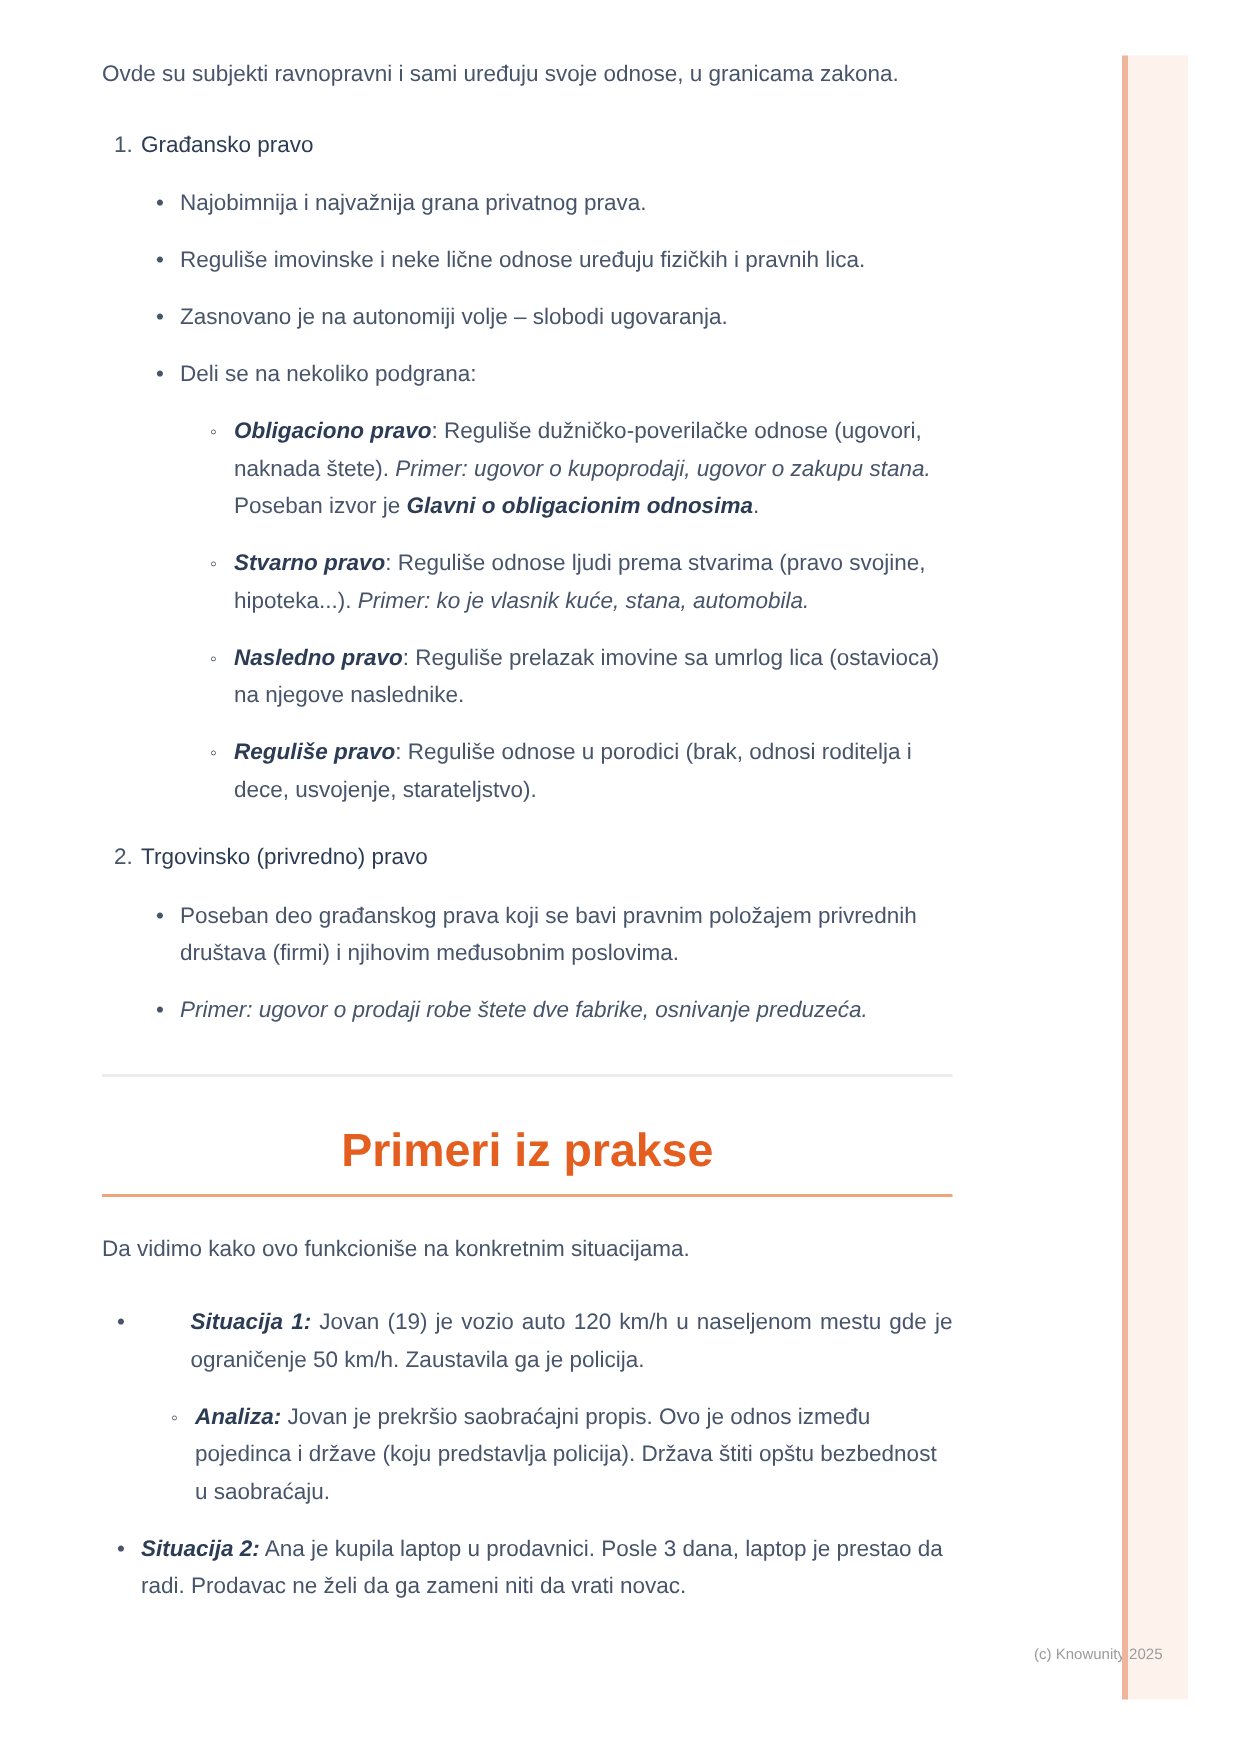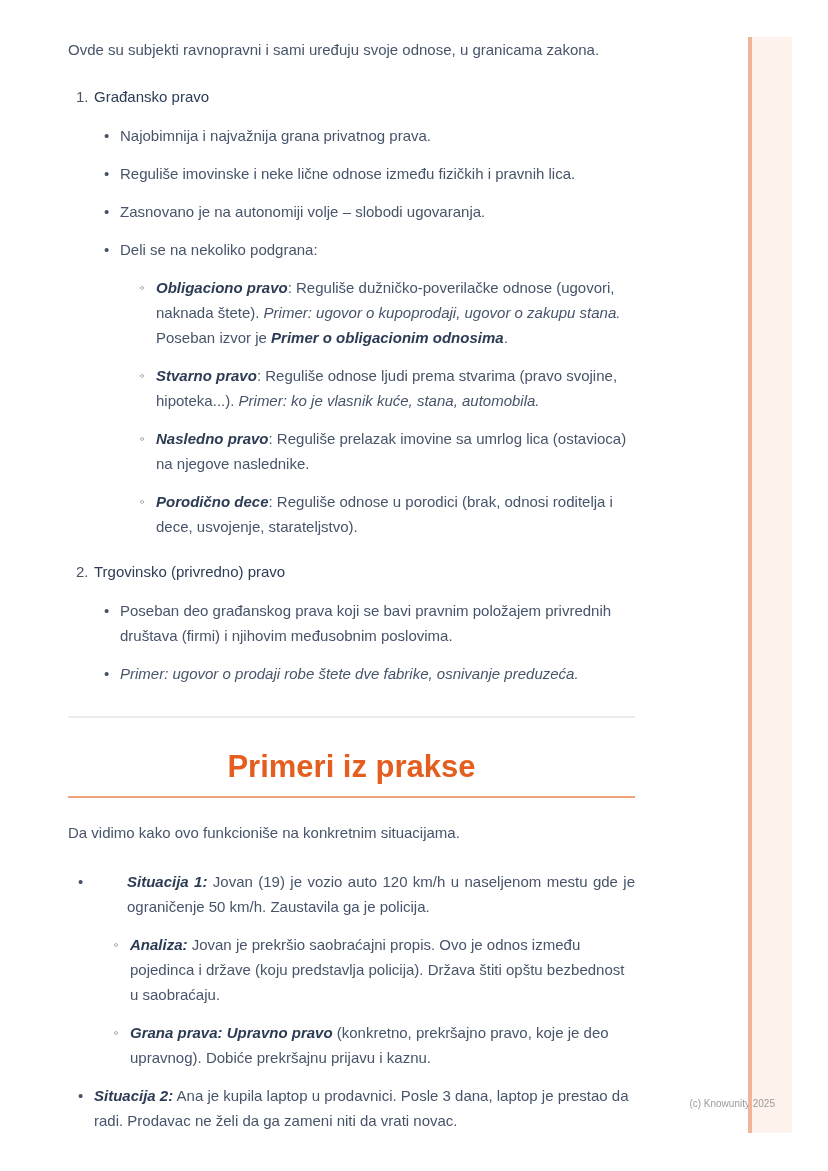--- a/index.html
+++ b/index.html
@@ -57,39 +57,39 @@
 
 <div class="content">
   <p class="intro">Ovde su subjekti ravnopravni i sami uređuju svoje odnose, u granicama zakona.</p>
 
   <ol class="law" id="law-list">
       <li><span class="num">1.</span><span class="title">Građansko pravo</span><ul class="ul1">
           <li>
             <div class="li-text"><span class="">Najobimnija i najvažnija grana privatnog prava.</span></div>
           </li>
           <li>
-            <div class="li-text"><span class="">Reguliše imovinske i neke lične odnose između fizičkih i pravnih lica.</span></div>
+            <div class="li-text"><span class="">Reguliše imovinske i neke lične odnose uređuju fizičkih i pravnih lica.</span></div>
           </li>
           <li>
             <div class="li-text"><span class="">Zasnovano je na autonomiji volje – slobodi ugovaranja.</span></div>
           </li>
           <li>
             <div class="li-text"><span class="">Deli se na nekoliko podgrana:</span></div>
             <ul class="ul2">
               <li>
-                <div class="li-text"><span class="b ">Obligaciono pravo</span><span class="">: Reguliše dužničko-poverilačke odnose (ugovori, naknada štete). </span><span class="i">Primer: ugovor o kupoprodaji, ugovor o zakupu stana.</span><span class=""> Poseban izvor je </span><span class="b ">Primer o obligacionim odnosima</span><span class="">.</span></div>
+                <div class="li-text"><span class="b ">Obligaciono pravo</span><span class="">: Reguliše dužničko-poverilačke odnose (ugovori, naknada štete). </span><span class="i">Primer: ugovor o kupoprodaji, ugovor o zakupu stana.</span><span class=""> Poseban izvor je </span><span class="b ">Glavni o obligacionim odnosima</span><span class="">.</span></div>
               </li>
               <li>
                 <div class="li-text"><span class="b ">Stvarno pravo</span><span class="">: Reguliše odnose ljudi prema stvarima (pravo svojine, hipoteka...). </span><span class="i">Primer: ko je vlasnik kuće, stana, automobila.</span></div>
               </li>
               <li>
                 <div class="li-text"><span class="b ">Nasledno pravo</span><span class="">: Reguliše prelazak imovine sa umrlog lica (ostavioca) na njegove naslednike.</span></div>
               </li>
               <li>
-                <div class="li-text"><span class="b ">Porodično dece</span><span class="">: Reguliše odnose u porodici (brak, odnosi roditelja i dece, usvojenje, starateljstvo).</span></div>
+                <div class="li-text"><span class="b ">Reguliše pravo</span><span class="">: Reguliše odnose u porodici (brak, odnosi roditelja i dece, usvojenje, starateljstvo).</span></div>
               </li>
             </ul>
           </li>
         </ul></li>
       <li><span class="num">2.</span><span class="title">Trgovinsko (privredno) pravo</span><ul class="ul1">
           <li>
             <div class="li-text"><span class="">Poseban deo građanskog prava koji se bavi pravnim položajem privrednih društava (firmi) i njihovim međusobnim poslovima.</span></div>
           </li>
           <li>
             <div class="li-text"><span class="i">Primer: ugovor o prodaji robe štete dve fabrike, osnivanje preduzeća.</span></div>
@@ -104,23 +104,20 @@
 
   <p class="lead">Da vidimo kako ovo funkcioniše na konkretnim situacijama.</p>
 
   <ul class="ul1" id="examples-list">
       <li>
         <div class="li-text just"><span class="b ">Situacija 1:</span><span class=""> Jovan (19) je vozio auto 120 km/h u naseljenom mestu gde je ograničenje 50 km/h. Zaustavila ga je policija.</span></div>
         <ul class="ul2">
           <li>
             <div class="li-text"><span class="b ">Analiza:</span><span class=""> Jovan je prekršio saobraćajni propis. Ovo je odnos između pojedinca i države (koju predstavlja policija). Država štiti opštu bezbednost u saobraćaju.</span></div>
           </li>
-          <li>
-            <div class="li-text"><span class="b ">Grana prava: Upravno pravo</span><span class=""> (konkretno, prekršajno pravo, koje je deo upravnog). Dobiće prekršajnu prijavu i kaznu.</span></div>
-          </li>
         </ul>
       </li>
       <li>
         <div class="li-text"><span class="b ">Situacija 2:</span><span class=""> Ana je kupila laptop u prodavnici. Posle 3 dana, laptop je prestao da radi. Prodavac ne želi da ga zameni niti da vrati novac.</span></div>
       </li>
     </ul>
 </div>
 
 <div class="footer">(c) Knowunity 2025</div>
 

